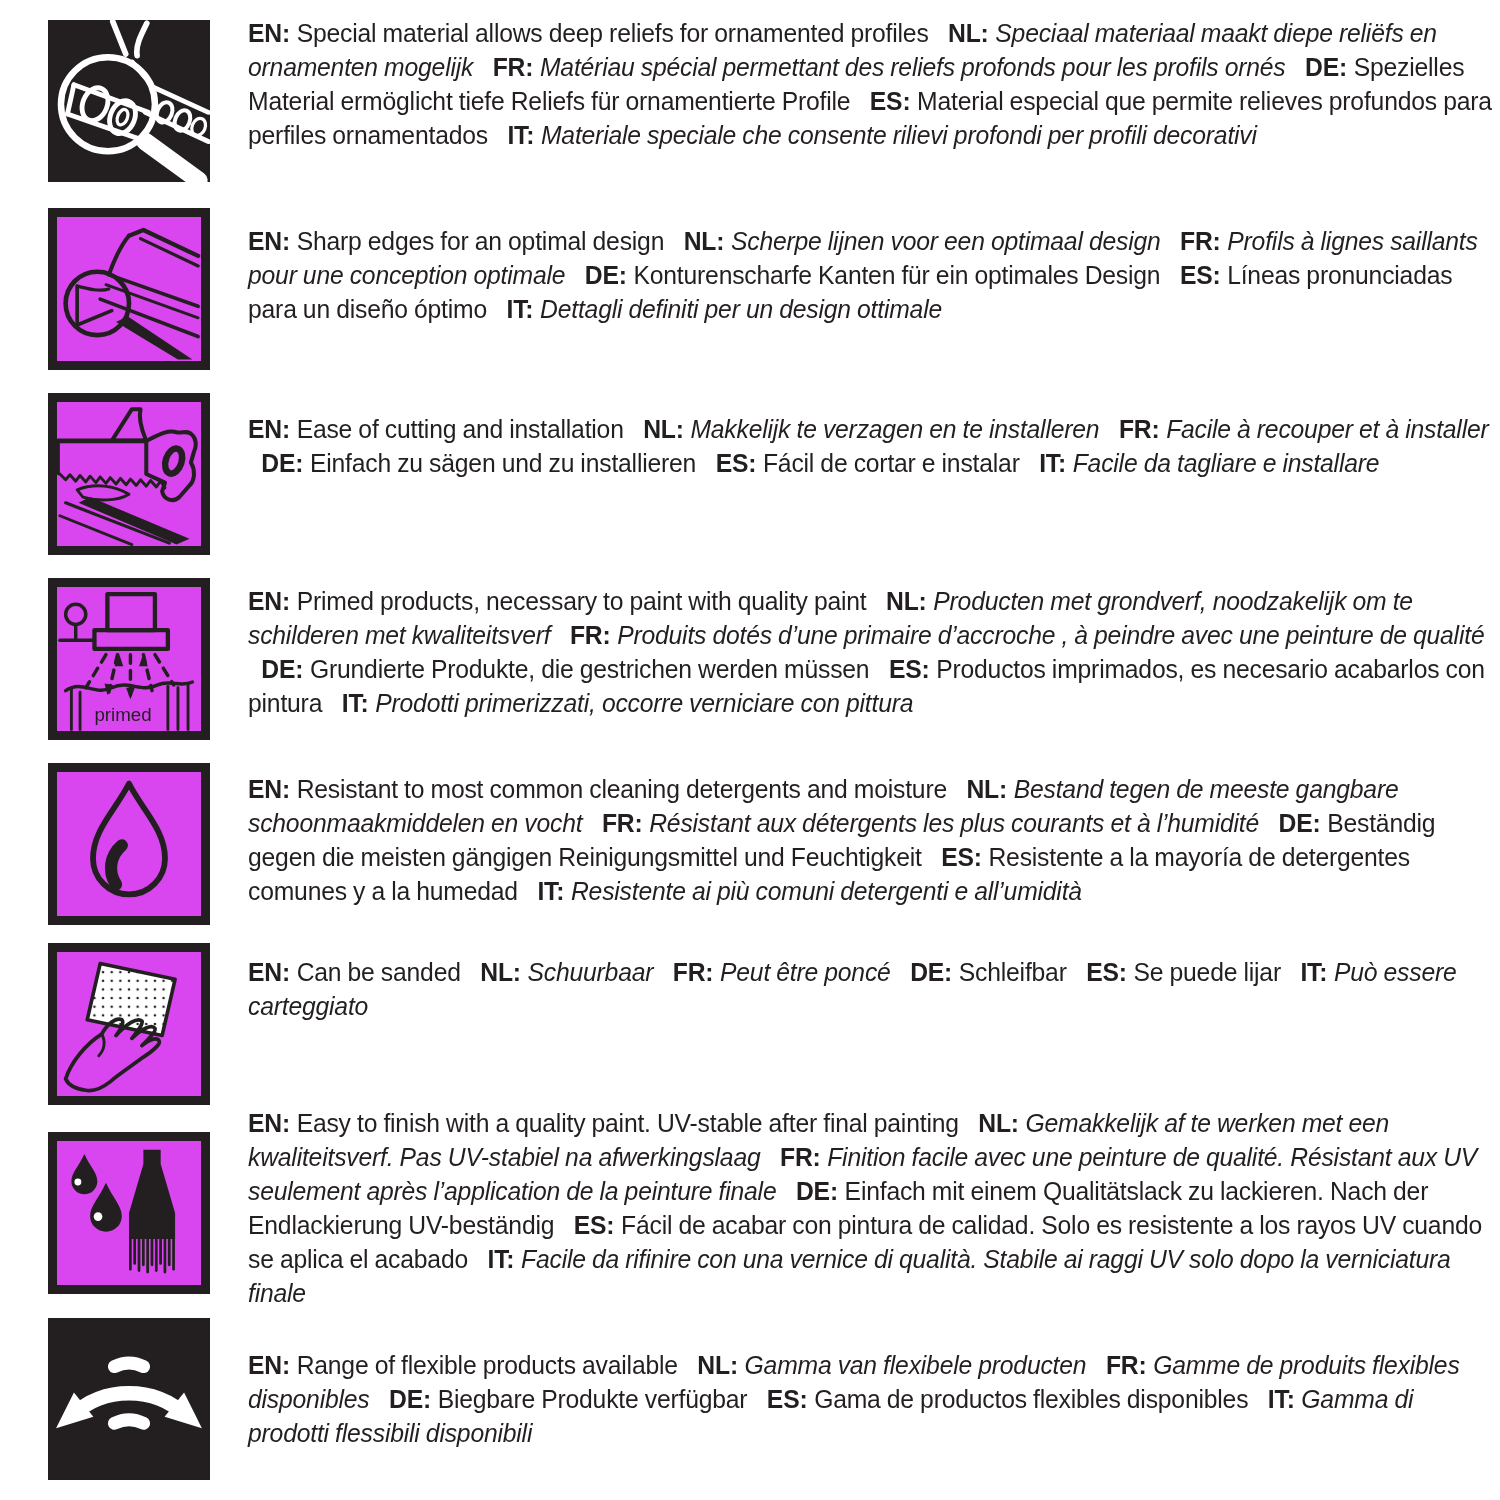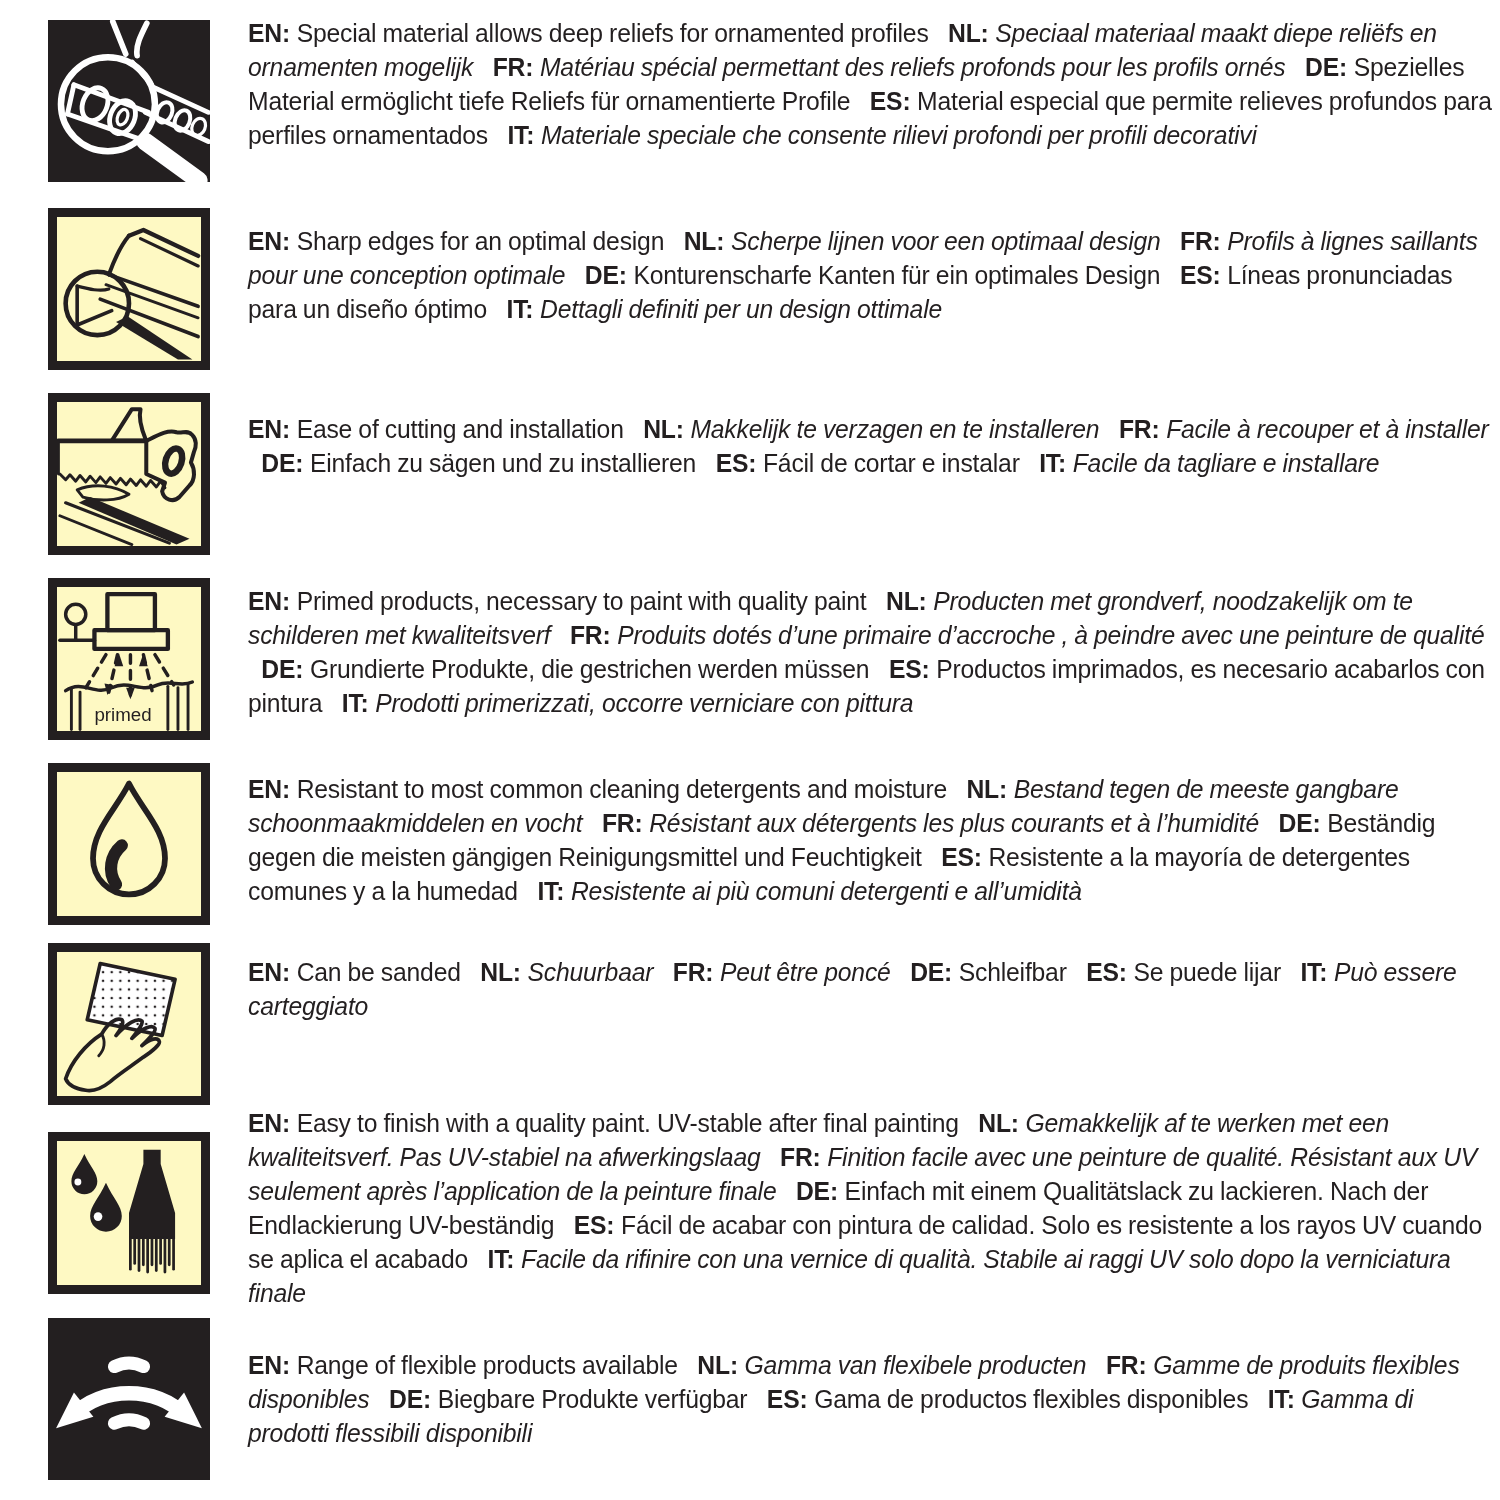--- a/index.html
+++ b/index.html
@@ -1,21 +1,21 @@
 <!DOCTYPE html>
 <html><head>
 <meta charset="utf-8">
 <style>
   html,body{margin:0;padding:0;background:#ffffff;}
   .page{
     position:relative;width:1500px;height:1500px;background:#ffffff;
     font-family:"Liberation Sans",sans-serif;color:#231f20;overflow:hidden;
   }
   .icon-box{position:absolute;left:48px;width:162px;height:162px;box-sizing:border-box;}
-  .icon-box.outlined{border:9px solid #231f20;background:#fef9c3;}
+  .icon-box.outlined{border:9px solid #231f20;background:#d946ef;}
   .icon-box.inverted{background:#231f20;}
   .icon-box svg{display:block;width:100%;height:100%;}
   .desc{
     position:absolute;left:248px;width:1312px;margin:0;
     font-size:26px;line-height:34px;letter-spacing:-0.2px;word-spacing:-0.5px;
     transform:scaleX(0.95);transform-origin:0 0;
   }
   .lbl{font-weight:700;margin-right:7px;}
   .lbl:not(:first-child){margin-left:14px;}
   .it{font-style:italic;}

